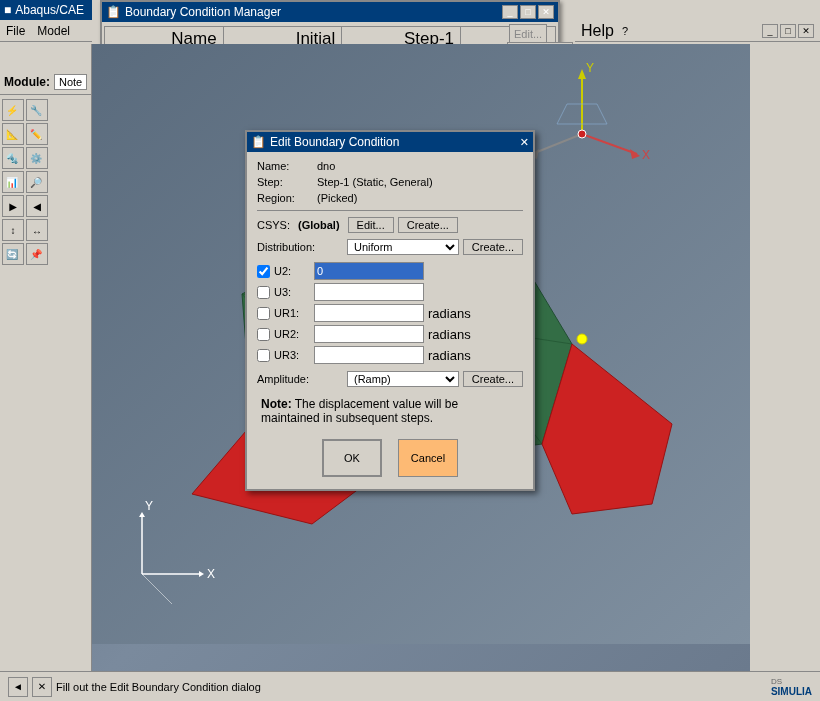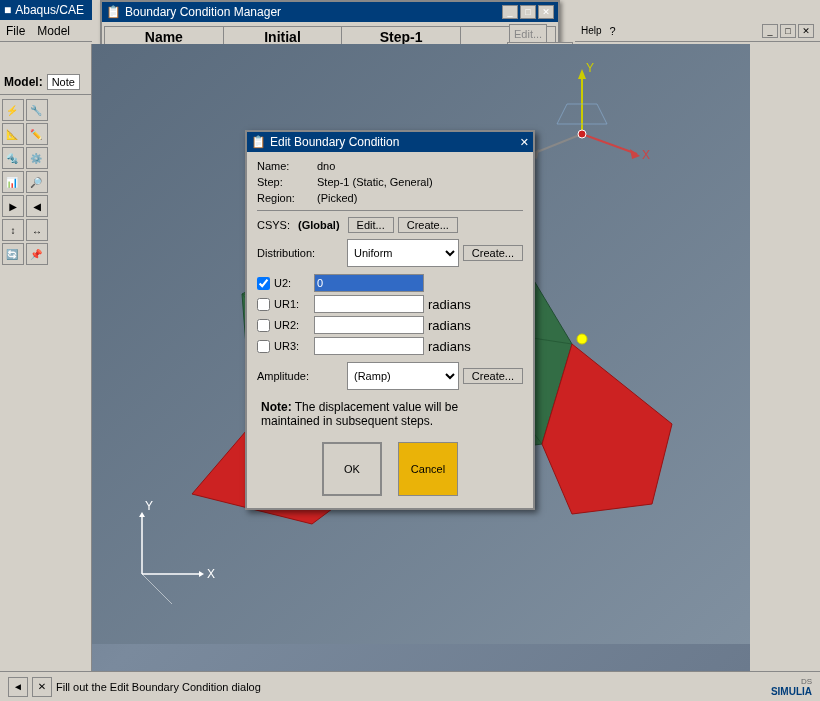--- a/index.html
+++ b/index.html
@@ -51,21 +51,21 @@
     .bcm-title {
       background: #003d7a; color: white; height: 20px;
       display: flex; align-items: center; justify-content: space-between; padding: 0 4px;
     }
     .bcm-title-text { font-size: 11px; display: flex; align-items: center; gap: 4px; }
     .bcm-table {
       width: 100%; border-collapse: collapse; margin: 2px 0;
     }
     .bcm-table th {
       background: #d4d0c8; border: 1px solid #888; padding: 2px 6px;
-      text-align: center; font-weight: bold; font-size: 14px;
+      text-align: right; font-weight: normal; font-size: 17px;
     }
     .bcm-buttons {
       display: flex; gap: 4px; padding: 4px 6px;
     }
     .bcm-btn {
       padding: 2px 12px; background: #d4d0c8; border: 1px solid #888; cursor: pointer; font-size: 11px;
     }
     .bcm-info { padding: 4px 6px; font-size: 11px; }
     .bcm-info-row { display: flex; gap: 4px; }
     .bcm-info-label { color: #000; min-width: 140px; }
@@ -103,21 +103,21 @@
     .dialog-csys { display: flex; align-items: center; gap: 4px; margin-bottom: 6px; }
     .dialog-csys-label { font-size: 11px; }
     .dialog-csys-value { font-size: 11px; font-weight: bold; margin: 0 4px; }
     .small-btn {
       padding: 1px 8px; background: #d4d0c8; border: 1px solid #888;
       cursor: pointer; font-size: 11px;
     }
     .dialog-field-row { display: flex; align-items: center; margin-bottom: 3px; }
     .dialog-field-label { width: 90px; font-size: 11px; }
     .select-field {
-      flex: 1; height: 28px; background: white; border: 1px solid #888;
+      flex: 1; height: 16px; background: white; border: 1px solid #888;
       font-size: 11px; padding: 0 2px;
     }
     .create-btn {
       padding: 1px 8px; background: #d4d0c8; border: 1px solid #888;
       cursor: pointer; font-size: 11px; margin-left: 4px;
     }
     .checkbox-row { display: flex; align-items: center; margin-bottom: 3px; }
     .checkbox-label { width: 40px; font-size: 11px; margin-left: 4px; }
     .text-input {
       width: 110px; height: 18px; background: white; border: 1px solid #888;
@@ -126,21 +126,21 @@
     .text-input.highlighted { background: #316ac5; color: white; }
     .unit-label { font-size: 13px; margin-left: 4px; }
     .note-box { background: #d4d0c8; padding: 4px; margin: 6px 0; font-size: 11px; }
     .note-bold { font-weight: bold; }
     .dialog-buttons { display: flex; gap: 16px; justify-content: center; padding: 4px 0; }
     .dialog-ok-btn {
       padding: 2px 20px; background: #d4d0c8; border: 2px solid #888;
       cursor: pointer; font-size: 11px;
     }
     .dialog-cancel-btn {
-      padding: 20px 12px; background: #eab308; border: 1px solid #888;
+      padding: 12px 12px; background: #fdba74; border: 1px solid #888;
       cursor: pointer; font-size: 11px;
     }
 
     
     .status-bar {
       position: absolute; bottom: 0; left: 0; right: 0; height: 30px;
       background: #d4d0c8; border-top: 1px solid #888;
       display: flex; align-items: center; padding: 0 8px;
       justify-content: space-between;
     }
@@ -202,21 +202,21 @@
         <span class="bcm-info-label">Boundary condition status:</span>
       </div>
     </div>
   </div>
 
   <div style="position:absolute;top:20px;left:505px;display:flex;flex-direction:column;gap:2px;padding:4px;">
     <button class="side-btn disabled">Edit...</button>
   </div>
 
   <div style="position:absolute;top:20px;left:575px;right:0;height:22px;background:#d4d0c8;border-bottom:1px solid #888;display:flex;align-items:center;padding:0 6px;gap:8px;">
-    <span style="cursor:pointer;font-size:10px;">Help</span>
+    <span style="cursor:pointer;font-size:16px;">Help</span>
     <span style="cursor:pointer;font-size:11px;">?</span>
     <div style="margin-left:auto;display:flex;gap:2px;">
       <div class="tb-btn">_</div>
       <div class="tb-btn">□</div>
       <div class="tb-btn">✕</div>
     </div>
   </div>
 
   <div style="position:absolute;top:42px;left:507px;display:flex;flex-direction:column;gap:2px;">
     <button class="side-btn disabled">Move Left</button>
@@ -237,21 +237,21 @@
 
   <div style="position:absolute;top:42px;left:0;width:92px;height:26px;background:#d4d0c8;border-bottom:1px solid #999;display:flex;align-items:center;gap:2px;padding:0 2px;">
     <div class="tool-btn">📄</div>
     <div class="tool-btn">📁</div>
     <div class="tool-btn">💾</div>
   </div>
 
   <div class="left-panel">
     <div style="height:26px;"></div>
     <div class="module-bar">
-      <span class="module-label">Model:</span>
+      <span class="module-label">Module:</span>
       <span class="module-value">Note</span>
     </div>
     <div class="left-icons">
       <div class="icon-row">
         <div class="icon-btn">⚡</div>
         <div class="icon-btn">🔧</div>
       </div>
       <div class="icon-row">
         <div class="icon-btn">📐</div>
         <div class="icon-btn">✏️</div>
@@ -379,20 +379,25 @@
 
       <div style="height:4px;"></div>
 
 
       <div class="checkbox-row">
         <input type="checkbox" checked="" style="">
         <span class="checkbox-label">U2:</span>
         <input type="text" class="text-input highlighted" value="0" style="">
       </div>
 
+      <div class="checkbox-row">
+        <input type="checkbox" style="">
+        <span class="checkbox-label">U3:</span>
+        <input type="text" class="text-input" value="" style="">
+      </div>
 
       <div class="checkbox-row">
         <input type="checkbox" style="">
         <span class="checkbox-label">UR1:</span>
         <input type="text" class="text-input" value="" style="">
         <span class="unit-label">radians</span>
       </div>
 
       <div class="checkbox-row">
         <input type="checkbox" style="">
@@ -430,20 +435,20 @@
     </div>
   </div>
 
   <div class="status-bar">
     <div style="display:flex;align-items:center;gap:4px;">
       <button style="width:20px;height:20px;background:#d4d0c8;border:1px solid #888;cursor:pointer;font-size:10px;">◄</button>
       <button style="width:20px;height:20px;background:#d4d0c8;border:1px solid #888;cursor:pointer;font-size:10px;">✕</button>
       <span class="status-text">Fill out the Edit Boundary Condition dialog</span>
     </div>
     <div class="simulia-logo">
-      <div style="display:flex;flex-direction:column;align-items:flex-end;">
+      <div style="display:flex;flex-direction:column;align-items:flex-start;">
         <div style="font-size:8px;color:#666;">DS</div>
         <div style="font-size:10px;font-weight:bold;color:#003d7a;">SIMULIA</div>
       </div>
     </div>
   </div>
 
 </div>
 
 </body></html>

